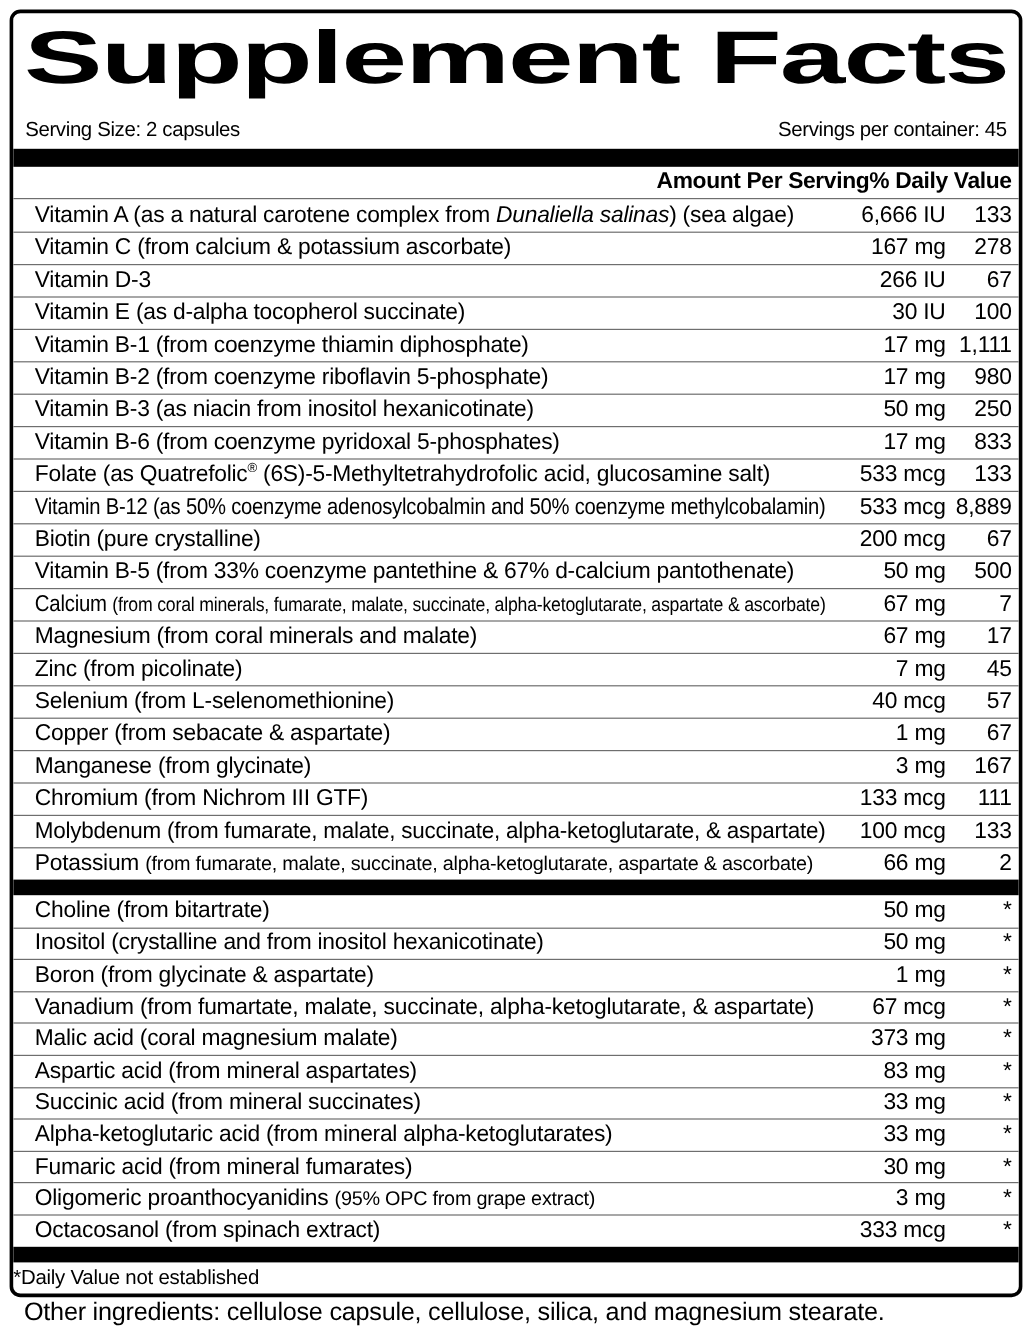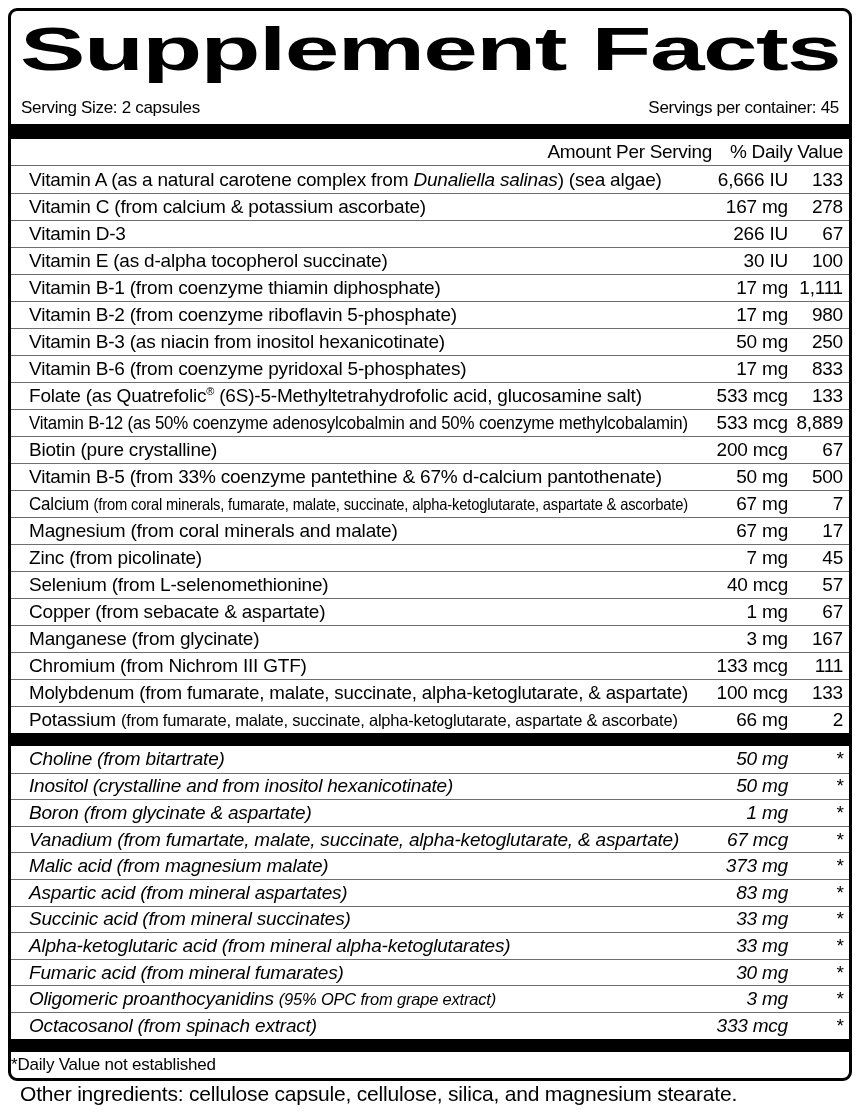--- a/index.html
+++ b/index.html
@@ -38,37 +38,36 @@
     font-size: 17px;
     letter-spacing: -0.3px;
   }
   .bar { width: 100%; background: #000; }
   .bar-lg { height: 15px; }
   .bar-sm { height: 13px; }
   .col-header {
     display: flex;
     justify-content: flex-end;
     align-items: center;
-    gap: 18px;
     height: 27px;
     padding-right: 6px;
     font-size: 19px;
-    font-weight: normal;
+    font-weight: bold;
     letter-spacing: -0.3px;
     border-bottom: 1px solid #6e6e6e;
   }
   .rows .row {
     display: flex;
     align-items: center;
     padding: 0 6px 0 18px;
     font-size: 19px;
     letter-spacing: -0.2px;
   }
   .sec1 .row { height: 27px; }
-  .sec2 .row { height: 26.6px; font-style: italic; }
+  .sec2 .row { height: 26.6px; }
   .rows .row + .row { border-top: 1px solid #6e6e6e; }
   .cell.name { flex: 1 1 auto; min-width: 0; white-space: nowrap; }
   .cell.amt  { flex: 0 0 100px; width: 100px; text-align: right; white-space: nowrap; }
   .cell.dv   { flex: 0 0 55px;  width: 55px;  text-align: right; white-space: nowrap; }
   .fittext { display: inline-block; white-space: nowrap; transform-origin: 0 50%; }
   .seg-i { font-style: italic; text-align: center; }
   .seg-sup { font-size: 11px; vertical-align: super; line-height: 0; }
   .seg-small { font-size: 16.5px; }
   .footnote {
     height: 26px;
@@ -223,21 +222,21 @@
         <span class="cell name"><span class="fittext"><span>Boron (from glycinate &amp; aspartate)</span></span></span>
         <span class="cell amt">1 mg</span>
         <span class="cell dv">*</span>
       </div>
       <div class="row">
         <span class="cell name"><span class="fittext"><span>Vanadium (from fumartate, malate, succinate, alpha-ketoglutarate, &amp; aspartate)</span></span></span>
         <span class="cell amt">67 mcg</span>
         <span class="cell dv">*</span>
       </div>
       <div class="row">
-        <span class="cell name"><span class="fittext"><span>Malic acid (from magnesium malate)</span></span></span>
+        <span class="cell name"><span class="fittext"><span>Malic acid (coral magnesium malate)</span></span></span>
         <span class="cell amt">373 mg</span>
         <span class="cell dv">*</span>
       </div>
       <div class="row">
         <span class="cell name"><span class="fittext"><span>Aspartic acid (from mineral aspartates)</span></span></span>
         <span class="cell amt">83 mg</span>
         <span class="cell dv">*</span>
       </div>
       <div class="row">
         <span class="cell name"><span class="fittext"><span>Succinic acid (from mineral succinates)</span></span></span>

